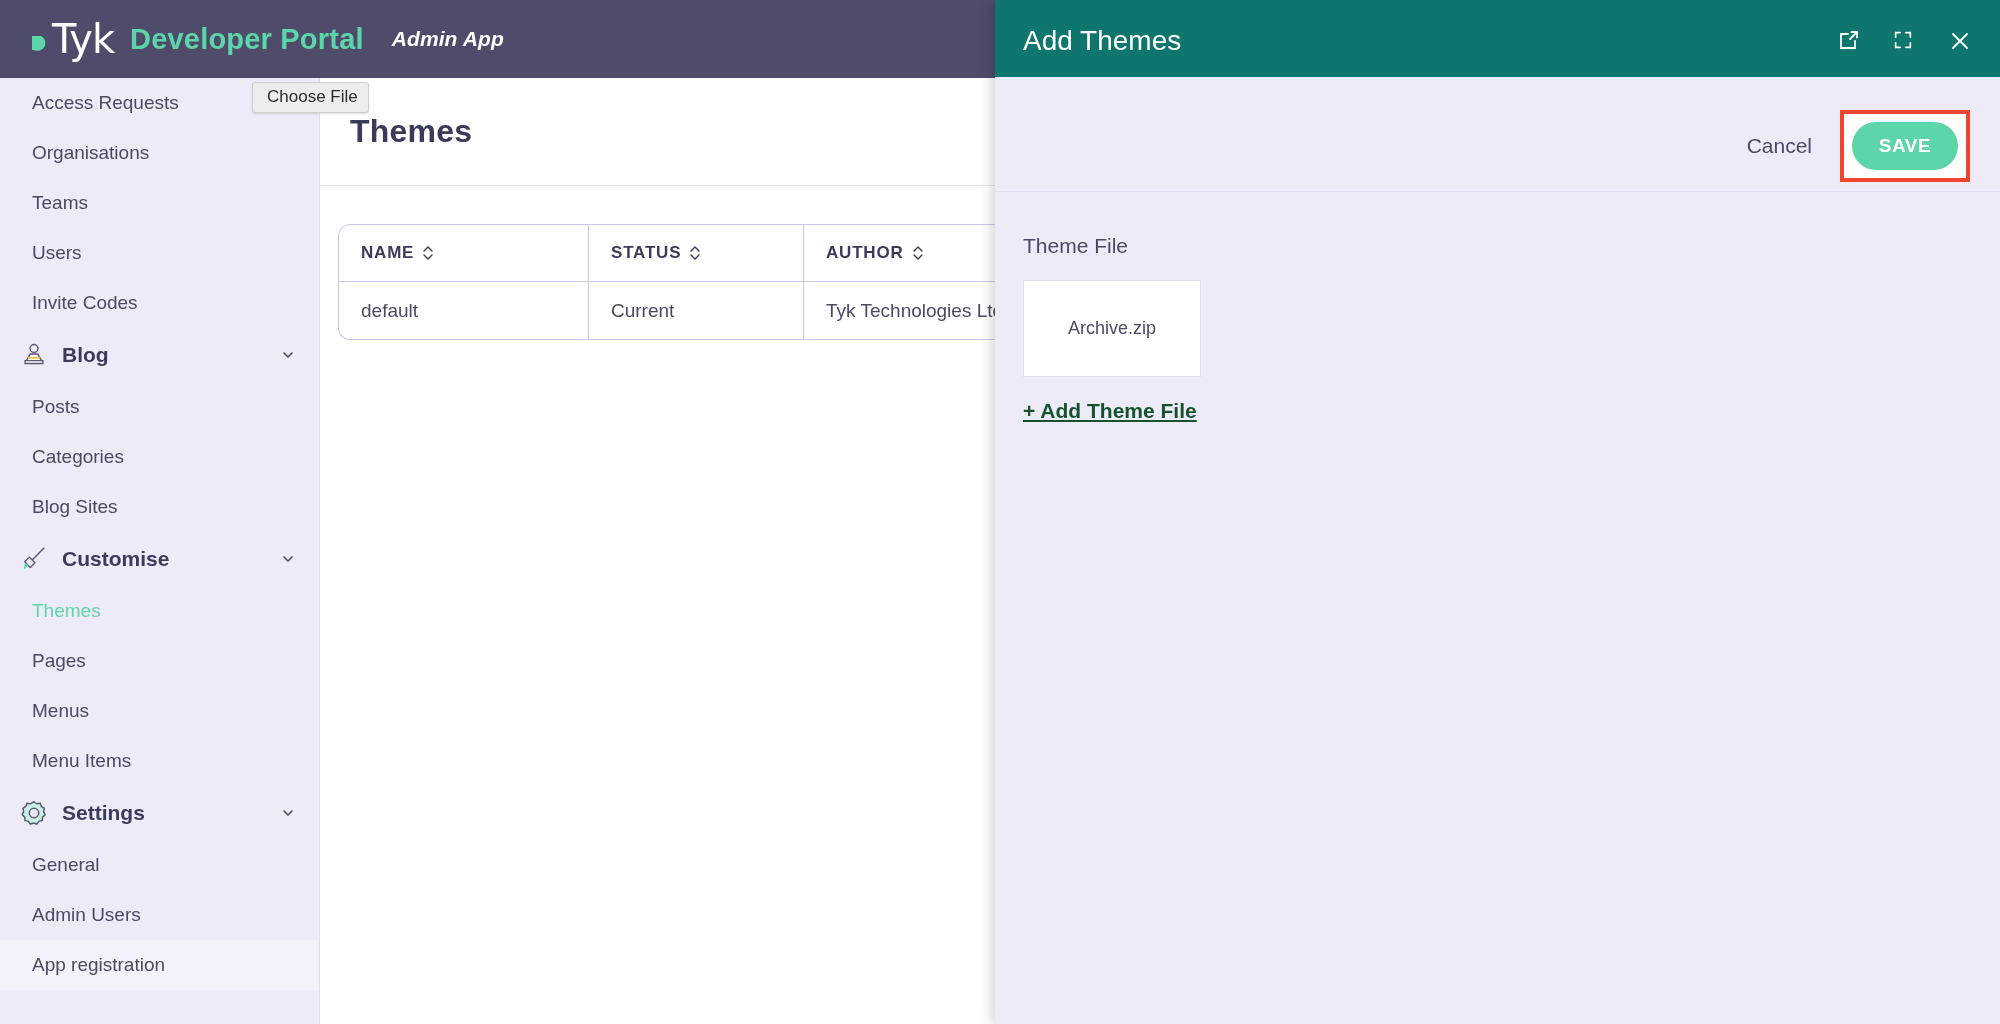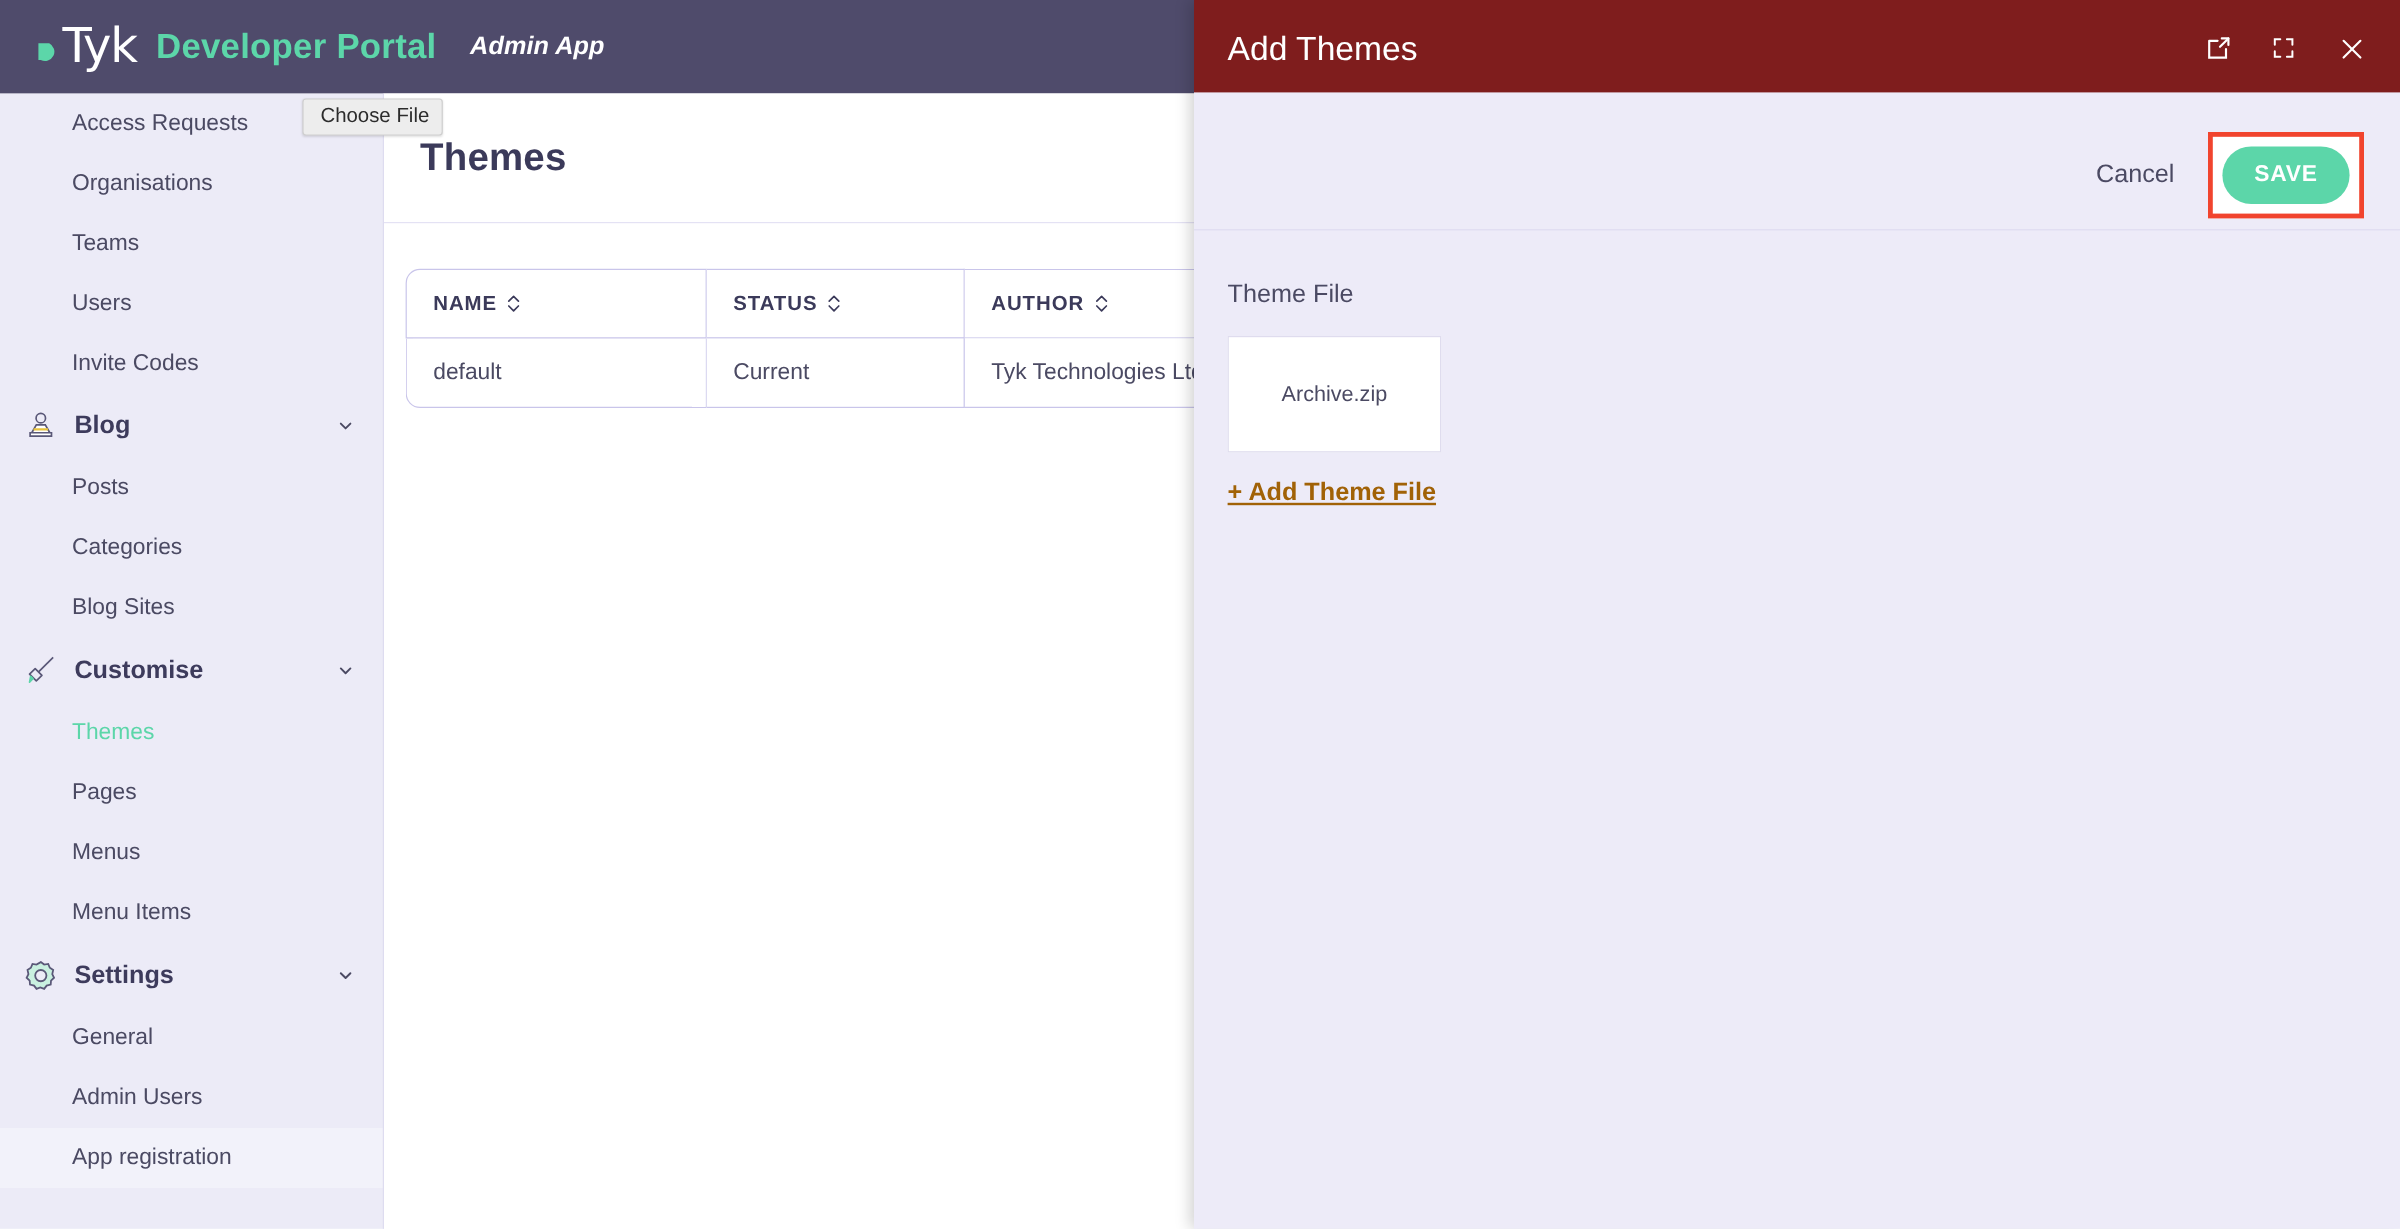--- a/index.html
+++ b/index.html
@@ -40,21 +40,21 @@
     position:absolute; left:0; top:78px; width: 320px; height: 946px;
     background:#ecebf7;
     border-right: 1px solid #dedcf0;
     overflow:hidden;
   }
   .nav-item {
     height: 50px; display:flex; align-items:center;
     padding-left: 60px; position: relative;
     font-size: 19px; color:#4b4a63; font-weight: 400; cursor:pointer;
   }
-  .nav-item.sub { padding-left: 60px; }
+  .nav-item.sub { padding-left: 32px; }
   .nav-item.group {
     padding-left: 18px; font-weight: 700; font-size: 21px; color:#3d3b5c;
     height: 54px;
   }
   .nav-item.group .g-icon {
     width: 32px; height: 32px; margin-right: 12px;
     display:flex; align-items:center; justify-content:center;
   }
   .nav-item.active { color:#5cd6a9; font-weight: 500; }
   .chev {
@@ -132,21 +132,21 @@
 
   
   .modal {
     position:absolute; right:0; top:0; width: 1005px; height: 1024px;
     background:#edebf8;
     box-shadow: -3px 0 12px rgba(0,0,0,.18);
     z-index: 60;
     display:flex; flex-direction: column;
   }
   .modal-head {
-    height: 77px; background:#7f1d1d;
+    height: 77px; background:#0f766e;
     display:flex; align-items:center; padding: 4px 28px 0 28px;
     flex: 0 0 auto;
   }
   .modal-title { color:#ffffff; font-size: 28px; font-weight: 400; }
   .modal-actions { margin-left:auto; display:flex; align-items:center; gap: 32px; }
   .m-ico { width: 24px; height: 24px; cursor:pointer; display:block; }
 
   .modal-toolbar {
     height: 92px; display:flex; align-items:center; justify-content:flex-end;
     padding-right: 30px; border-bottom: 1px solid #dedbf0;
@@ -169,21 +169,21 @@
 
   .modal-body { padding: 42px 0 0 28px; flex: 1 1 auto; }
   .field-label { font-size: 21px; color:#4b4a63; margin-bottom: 22px; }
   .file-card {
     width: 178px; height: 97px; background:#ffffff;
     border: 1px solid #dfdcee;
     display:flex; align-items:center; justify-content:center;
     font-size: 18px; color:#4b4a63;
   }
   .add-file-link {
-    margin-top: 22px; font-size: 21px; font-weight: 700; color:#a16207;
+    margin-top: 22px; font-size: 21px; font-weight: 700; color:#14532d;
     text-decoration: underline; cursor:pointer; display:inline-block;
   }
 </style>
 </head>
 <body>
 
 <div id="app">
 
   <div class="topbar">
     <div class="logo-wrap">

